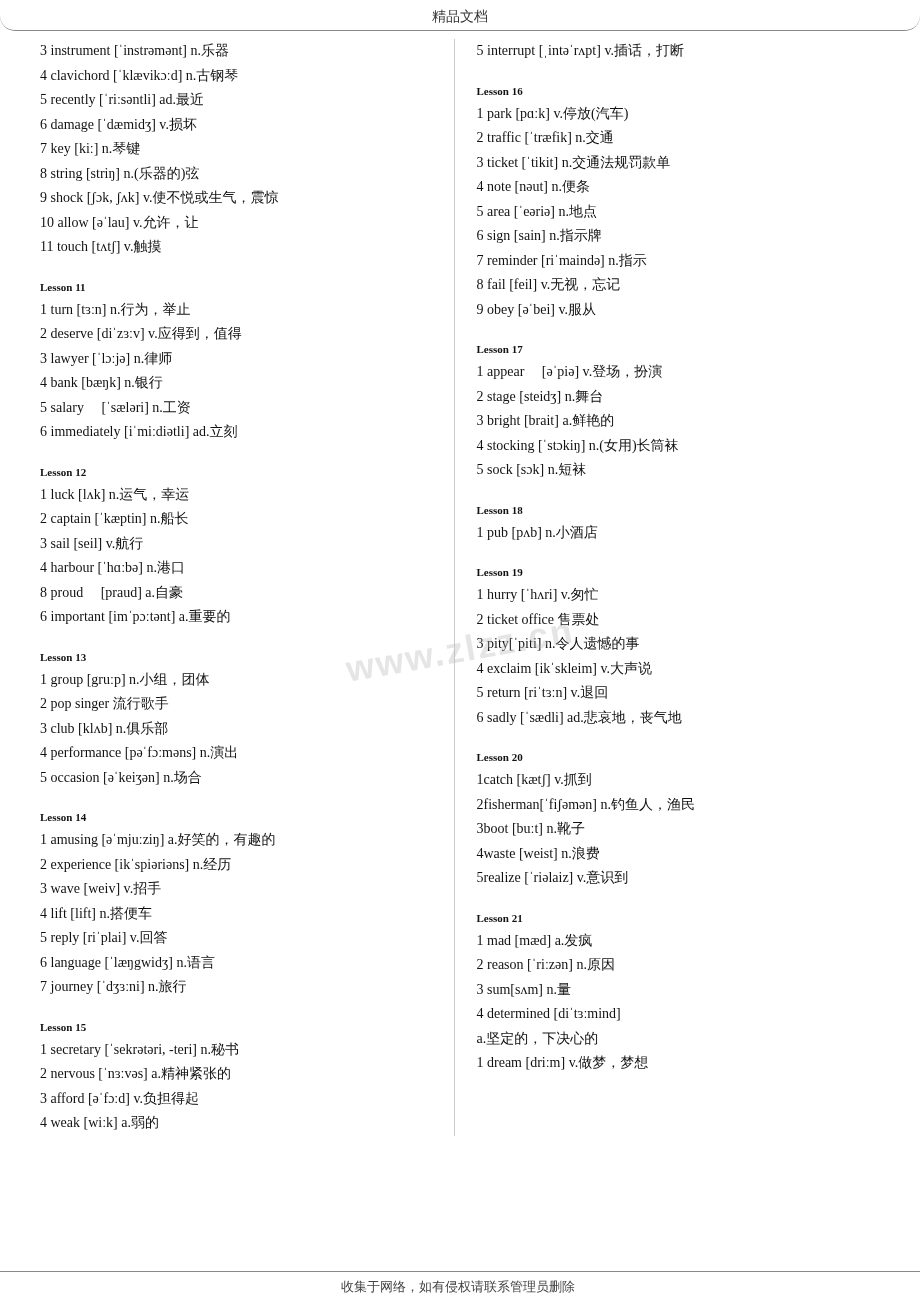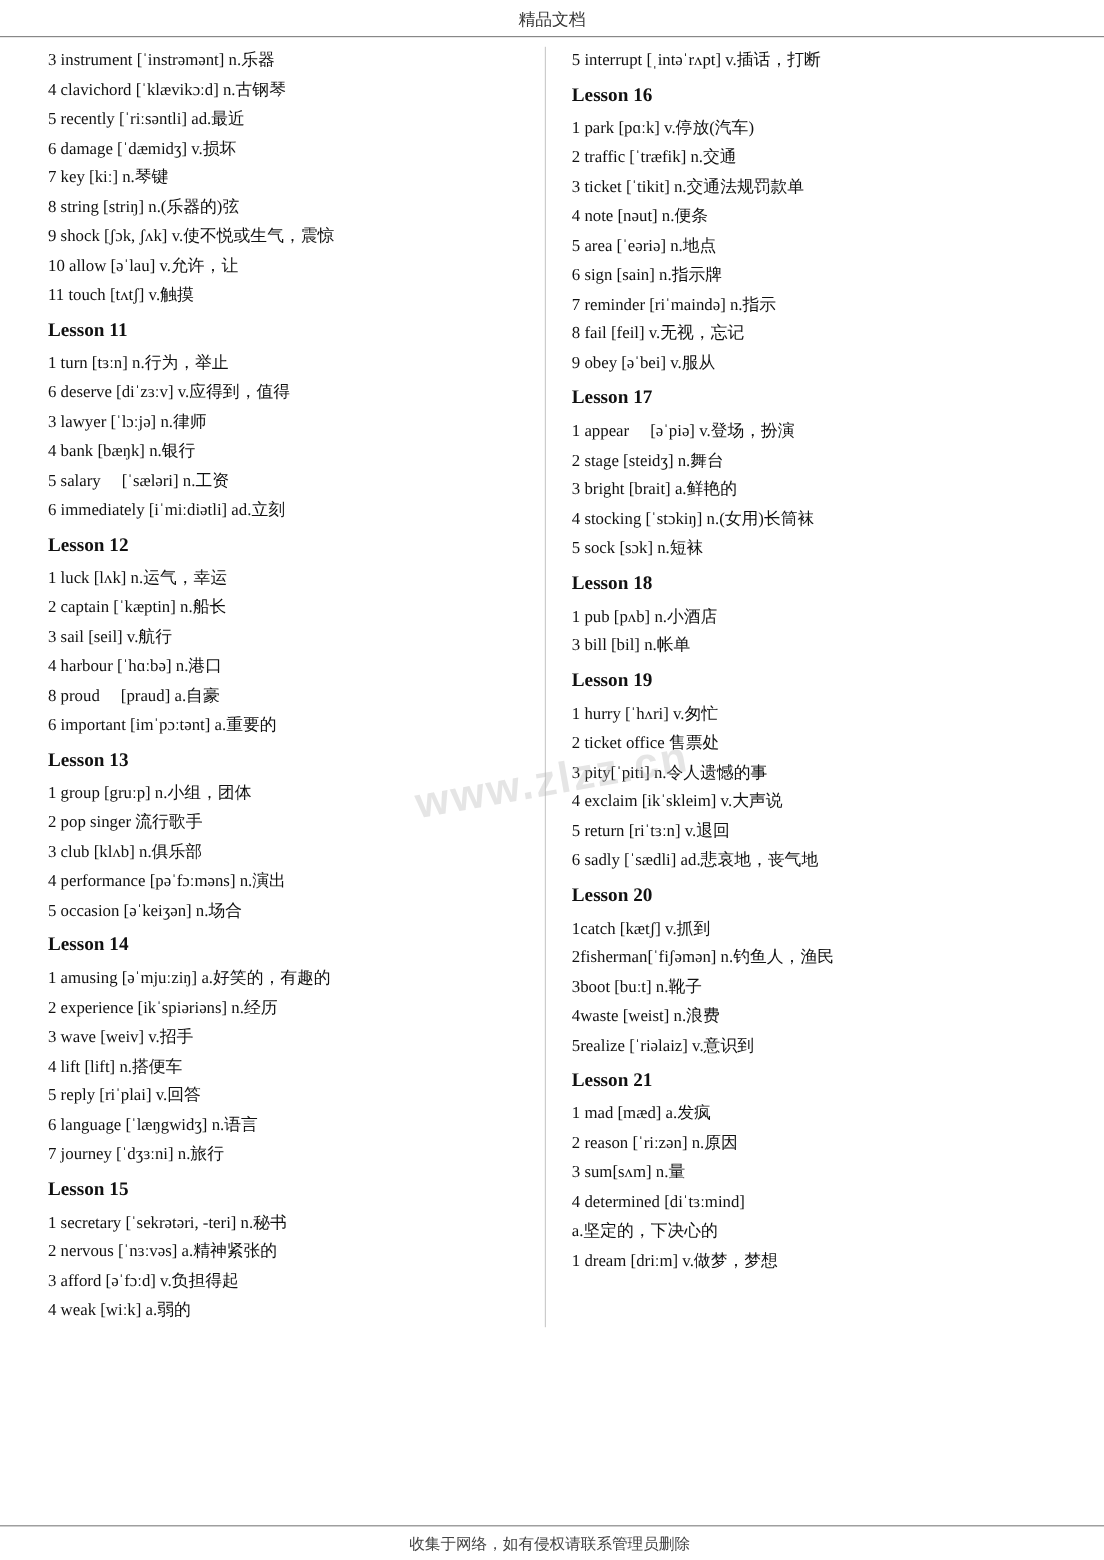--- a/index.html
+++ b/index.html
@@ -11,20 +11,21 @@
       width: 920px;
       min-height: 1300px;
       position: relative;
     }
     .page-header {
       text-align: center;
       padding: 8px 0 4px 0;
       font-size: 14px;
       color: #333;
       border-bottom: 1px solid #888;
+      border-radius: 15px;
     }
     .page-footer {
       text-align: center;
       padding: 6px 4px 4px 0;
       font-size: 13px;
       color: #444;
       border-top: 1px solid #888;
       position: absolute;
       bottom: 0;
       left: 0; right: 0;
@@ -42,22 +43,22 @@
     }
     .col:first-child {
       border-right: 1px solid #ccc;
     }
     .entry {
       line-height: 1.75;
       font-size: 14px;
     }
     .lesson-title {
       font-weight: bold;
-      font-size: 16px;
-      margin-top: 0;
+      font-size: 11px;
+      margin-top: 16px;
       line-height: 2;
     }
     .watermark {
       position: absolute;
       top: 50%;
       left: 50%;
       transform: translate(-50%, -50%) rotate(-10deg);
       font-size: 36px;
       color: rgba(180,180,180,0.35);
       white-space: nowrap;
@@ -82,21 +83,21 @@
       <div class="entry">4 clavichord [ˈklævikɔːd] n.古钢琴</div>
       <div class="entry">5 recently [ˈriːsəntli] ad.最近</div>
       <div class="entry">6 damage [ˈdæmidʒ] v.损坏</div>
       <div class="entry">7 key [kiː] n.琴键</div>
       <div class="entry">8 string [striŋ] n.(乐器的)弦</div>
       <div class="entry">9 shock [ʃɔk, ʃʌk] v.使不悦或生气，震惊</div>
       <div class="entry">10 allow [əˈlau] v.允许，让</div>
       <div class="entry">11 touch [tʌtʃ] v.触摸</div>
       <div class="lesson-title">Lesson 11</div>
       <div class="entry">1 turn [tɜːn] n.行为，举止</div>
-      <div class="entry">6 deserve [diˈzɜːv] v.应得到，值得</div>
+      <div class="entry">2 deserve [diˈzɜːv] v.应得到，值得</div>
       <div class="entry">3 lawyer [ˈlɔːjə] n.律师</div>
       <div class="entry">4 bank [bæŋk] n.银行</div>
       <div class="entry">5 salary　 [ˈsæləri] n.工资</div>
       <div class="entry">6 immediately  [iˈmiːdiətli] ad.立刻</div>
       <div class="lesson-title">Lesson 12</div>
       <div class="entry">1 luck [lʌk] n.运气，幸运</div>
       <div class="entry">2 captain [ˈkæptin] n.船长</div>
       <div class="entry">3 sail [seil] v.航行</div>
       <div class="entry">4 harbour [ˈhɑːbə] n.港口</div>
       <div class="entry">8 proud　 [praud] a.自豪</div>
@@ -134,21 +135,20 @@
       <div class="entry">8 fail [feil] v.无视，忘记</div>
       <div class="entry">9 obey [əˈbei] v.服从</div>
       <div class="lesson-title">Lesson 17</div>
       <div class="entry">1 appear　 [əˈpiə] v.登场，扮演</div>
       <div class="entry">2 stage [steidʒ] n.舞台</div>
       <div class="entry">3 bright [brait] a.鲜艳的</div>
       <div class="entry">4 stocking [ˈstɔkiŋ] n.(女用)长筒袜</div>
       <div class="entry">5 sock [sɔk] n.短袜</div>
       <div class="lesson-title">Lesson 18</div>
       <div class="entry">1 pub [pʌb] n.小酒店</div>
-      <div class="entry">3 bill [bil] n.帐单</div>
       <div class="lesson-title">Lesson 19</div>
       <div class="entry">1 hurry [ˈhʌri] v.匆忙</div>
       <div class="entry">2 ticket office 售票处</div>
       <div class="entry">3 pity[ˈpiti] n.令人遗憾的事</div>
       <div class="entry">4 exclaim [ikˈskleim] v.大声说</div>
       <div class="entry">5 return [riˈtɜːn] v.退回</div>
       <div class="entry">6 sadly [ˈsædli] ad.悲哀地，丧气地</div>
       <div class="lesson-title">Lesson 20</div>
       <div class="entry">1catch [kætʃ] v.抓到</div>
       <div class="entry">2fisherman[ˈfiʃəmən] n.钓鱼人，渔民</div>

